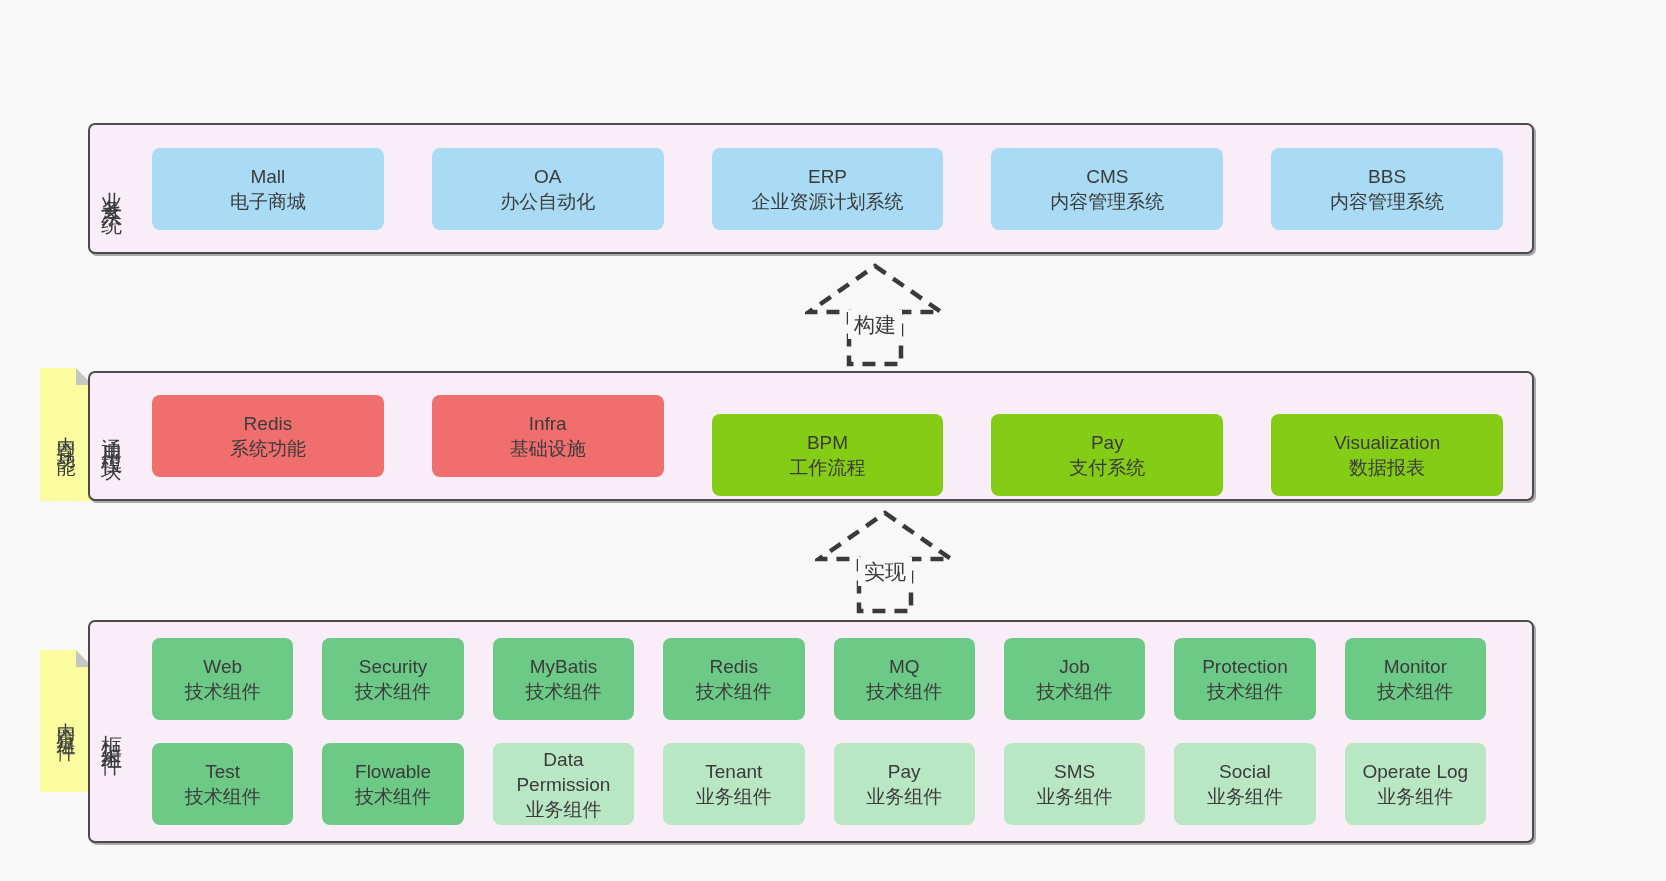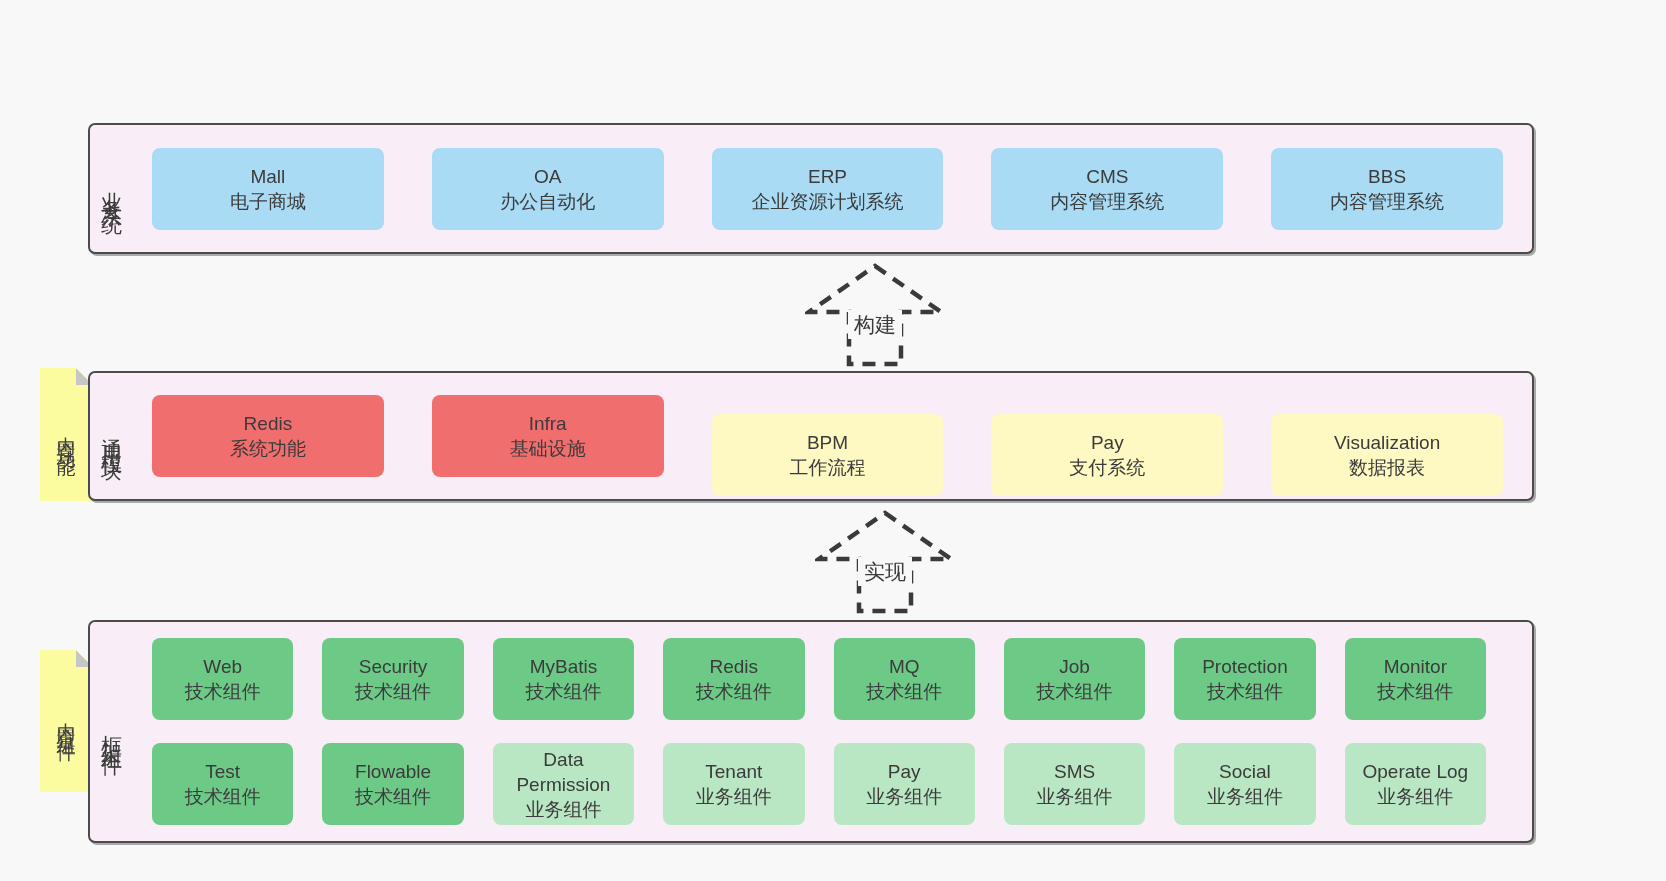--- a/index.html
+++ b/index.html
@@ -57,21 +57,21 @@
   
   .box{
     flex:1;height:82px;border-radius:8px;
     display:flex;flex-direction:column;align-items:center;justify-content:center;
     text-align:center;color:#3b3b3b;font-size:19px;line-height:25px;
     padding:2px 6px;box-sizing:border-box;
   }
   .box .box-name{white-space:pre-wrap;}
   .c-blue{background:#a9dbf5;}
   .c-red{background:#f06e6e;}
-  .c-pink{background:#fef9c3;margin-top:37px;}
+  .c-pink{background:#84cc16;margin-top:37px;}
   .c-green{background:#6cca86;}
   .c-lightgreen{background:#b9e6c3;}
 
   
   .arrow{position:absolute;z-index:2;}
 </style>
 </head>
 <body>
 
 <div id="stage">

